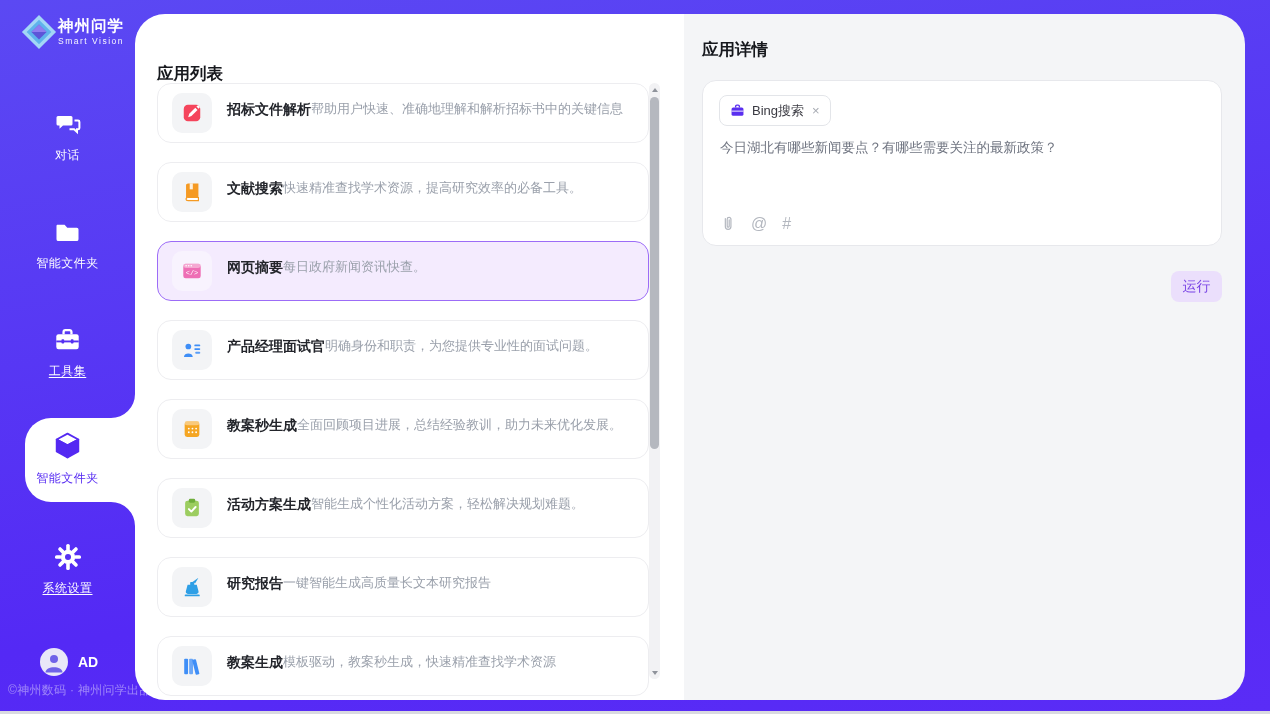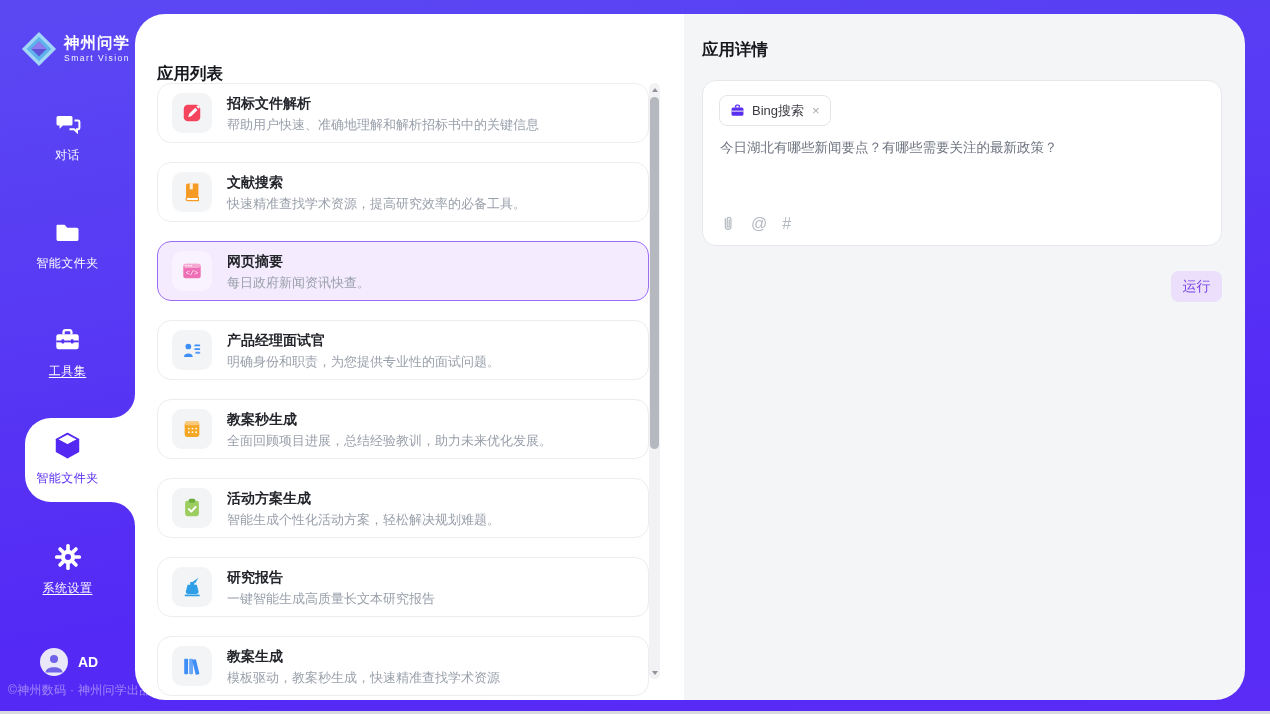--- a/index.html
+++ b/index.html
@@ -7,21 +7,21 @@
     width:1270px;height:714px;position:relative;overflow:hidden;
     background:#d9dae0;
     font-family:"Liberation Sans","DejaVu Sans",sans-serif;
     -webkit-font-smoothing:antialiased;
   }
   .page{position:absolute;left:0;top:0;width:1270px;height:711px;
     background:linear-gradient(170deg,#5b49f3 0%,#5429f5 70%,#5a2cf6 100%);}
 
   
   .sidebar{position:absolute;left:0;top:0;width:135px;height:711px;color:#fff;}
-  .logo{position:absolute;left:20px;top:30px;display:flex;align-items:center;gap:6px;text-align:center;}
+  .logo{position:absolute;left:20px;top:13px;display:flex;align-items:center;text-align:center;}
   .logo-name{font-size:15.5px;font-weight:bold;letter-spacing:1px;line-height:1;}
   .logo-sub{font-size:8.5px;letter-spacing:1.5px;margin-top:3px;opacity:.95;}
   .nav-item{position:absolute;left:0;width:135px;text-align:center;cursor:pointer;}
   .nav-label{display:block;font-size:12px;margin-top:5px;letter-spacing:.5px;}
   .nav-label.u{text-decoration:underline;text-underline-offset:2px;}
   .bubble{position:absolute;left:25px;top:418px;width:110px;height:84px;background:#fff;
     border-radius:26px 0 0 26px;}
   .curve{position:absolute;left:111px;width:24px;height:24px;}
   .curve.top{top:394px;} .curve.bot{top:502px;}
   .nav-item.active{color:#5429f2;}
@@ -39,21 +39,21 @@
   .list-panel .panel-title{left:22px;margin-top:24px;}
   .detail-panel .panel-title{left:18px;}
 
   .list{position:absolute;top:69px;left:22px;width:492px;}
   .app-item{box-sizing:border-box;height:60px;margin-bottom:19px;border:1px solid #ededf0;
     border-radius:14px;background:#fff;display:flex;align-items:center;padding:0 14px;gap:15px;cursor:pointer;}
   .app-item.selected{background:#f4ebfe;border-color:#9c6cf7;}
   .app-icon{width:40px;height:40px;border-radius:10px;background:#f3f4f6;flex:0 0 40px;
     display:flex;align-items:center;justify-content:center;}
   .app-item.selected .app-icon{background:#f8f3fe;}
-  .app-text{display:flex;flex-direction:column;min-width:0;}
+  .app-text{display:flex;flex-direction:row;min-width:0;}
   .app-title{font-size:14px;font-weight:bold;color:#23252b;line-height:1;margin-bottom:8px;}
   .app-desc{font-size:13px;color:#9aa0ab;line-height:1;white-space:nowrap;}
 
   .scrollbar{position:absolute;left:514px;top:69px;width:11px;height:596px;background:#f2f2f4;border-radius:6px;}
   .sb-arrow{position:absolute;left:0;width:11px;height:13px;display:flex;align-items:center;justify-content:center;}
   .sb-arrow.up{top:0;} .sb-arrow.down{bottom:0;}
   .tri-up{width:0;height:0;border-left:3.5px solid transparent;border-right:3.5px solid transparent;border-bottom:4.5px solid #8f939b;}
   .tri-down{width:0;height:0;border-left:3.5px solid transparent;border-right:3.5px solid transparent;border-top:4.5px solid #8f939b;}
   .sb-thumb{position:absolute;left:1px;top:14px;width:9px;height:352px;background:#b5b8bf;border-radius:5px;}
 

